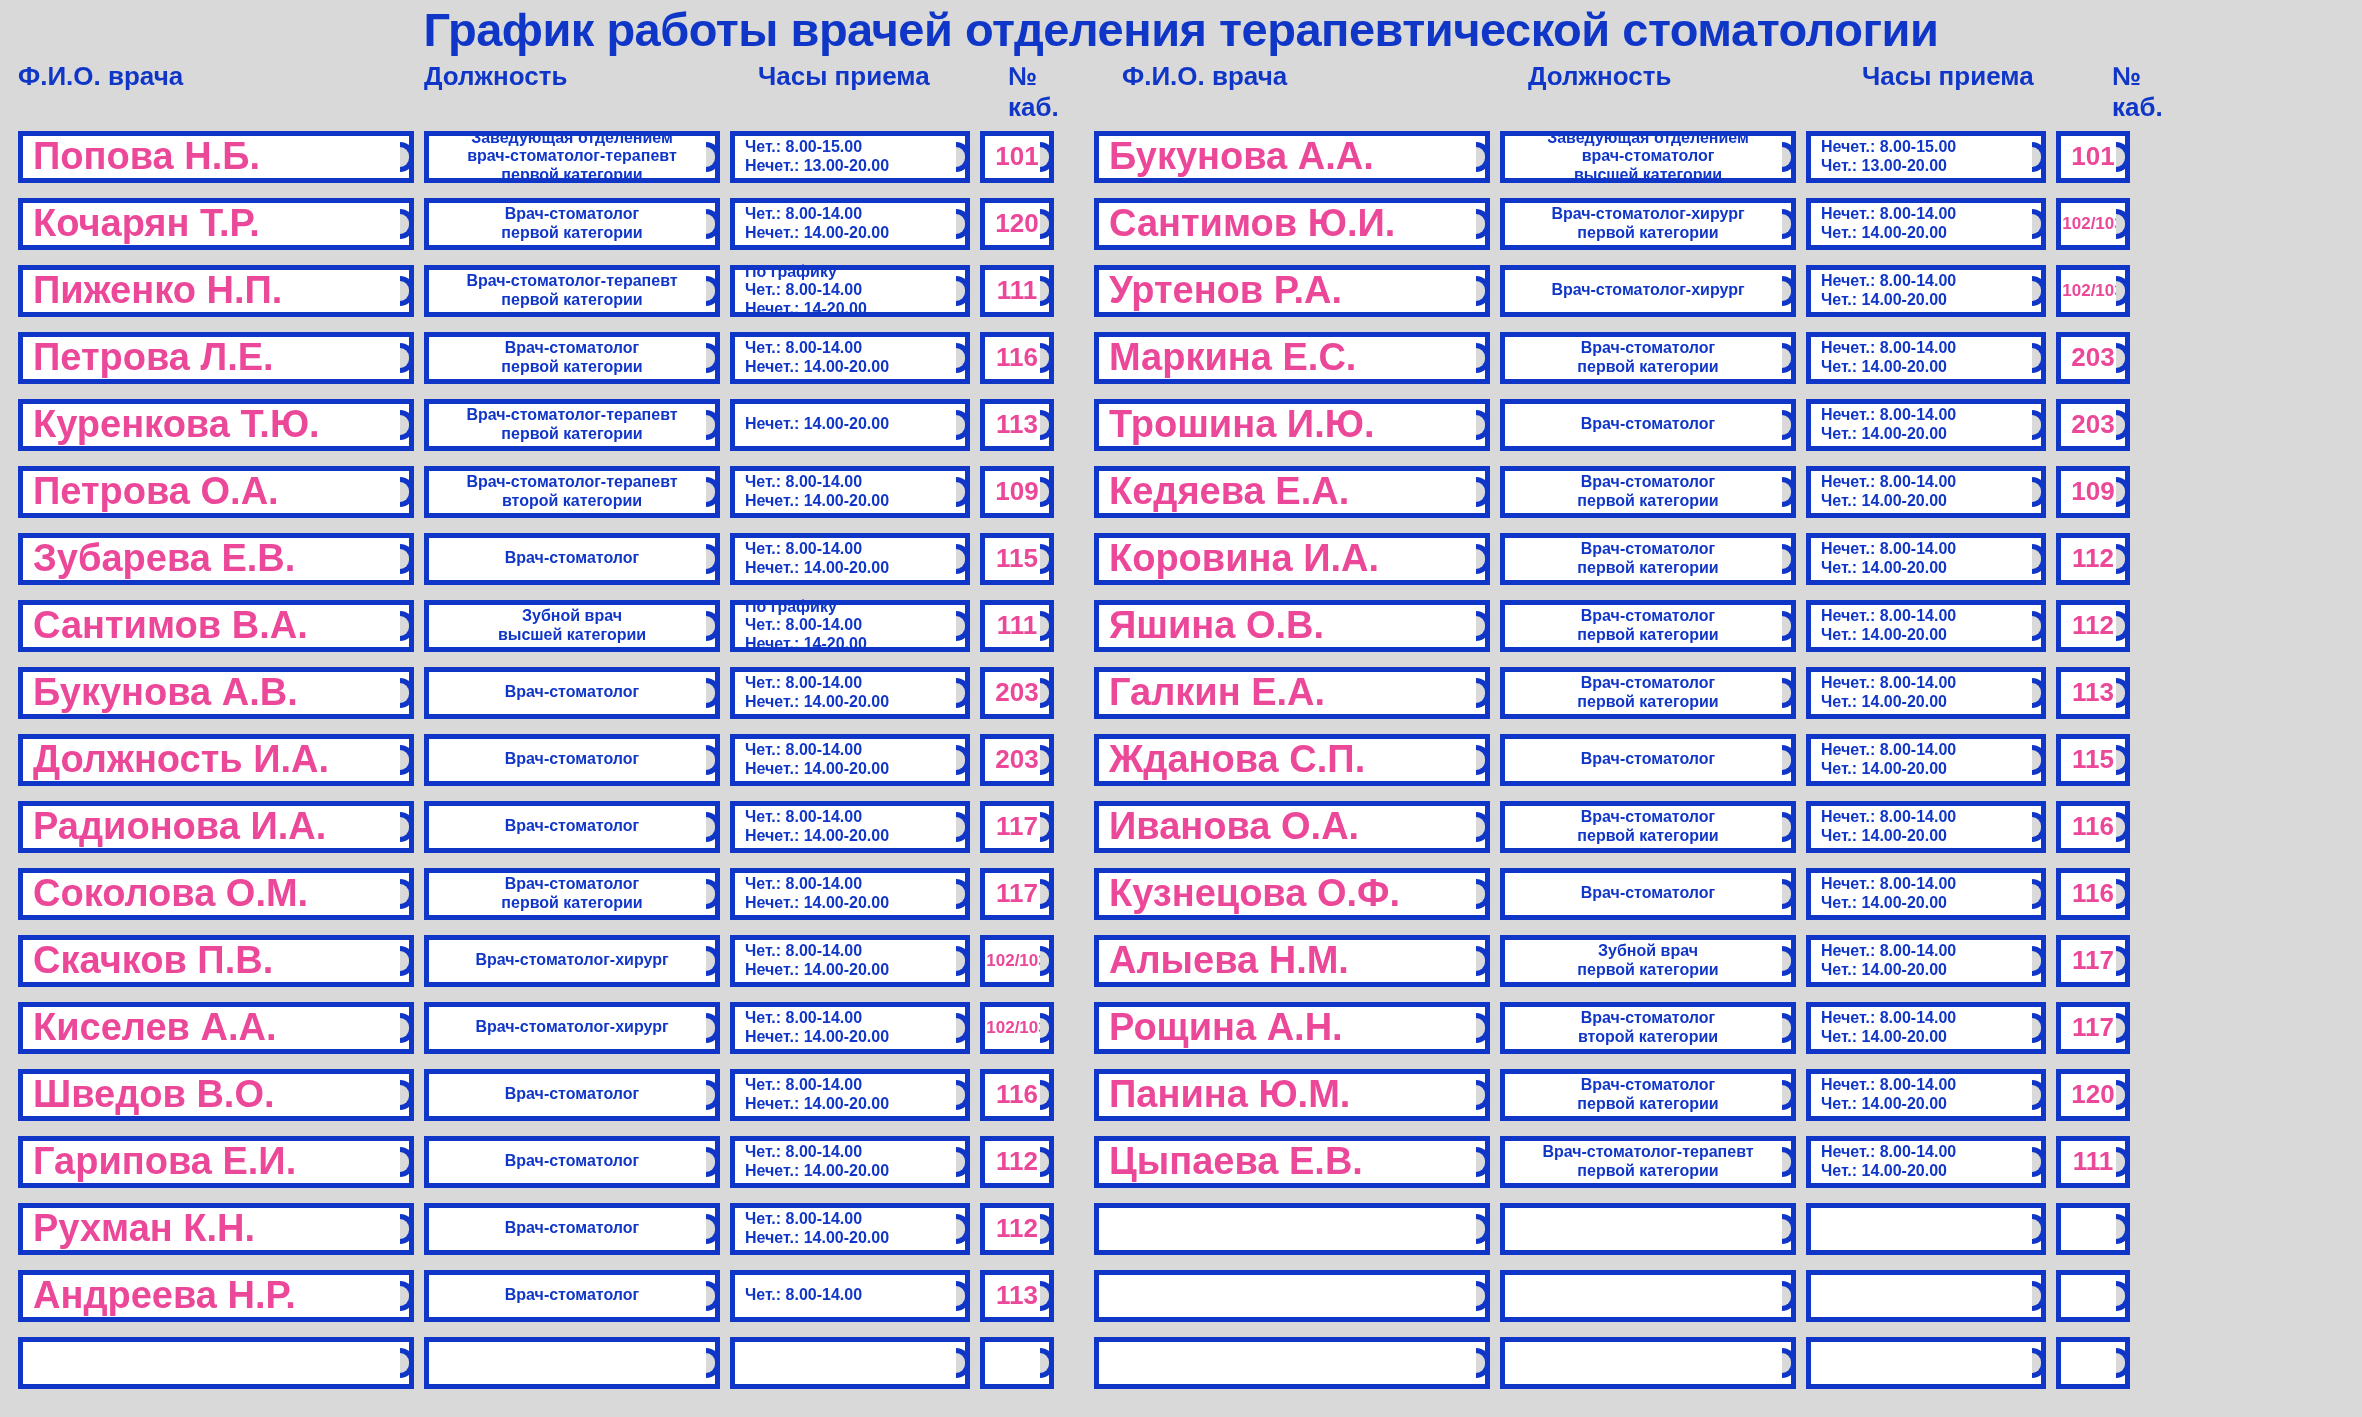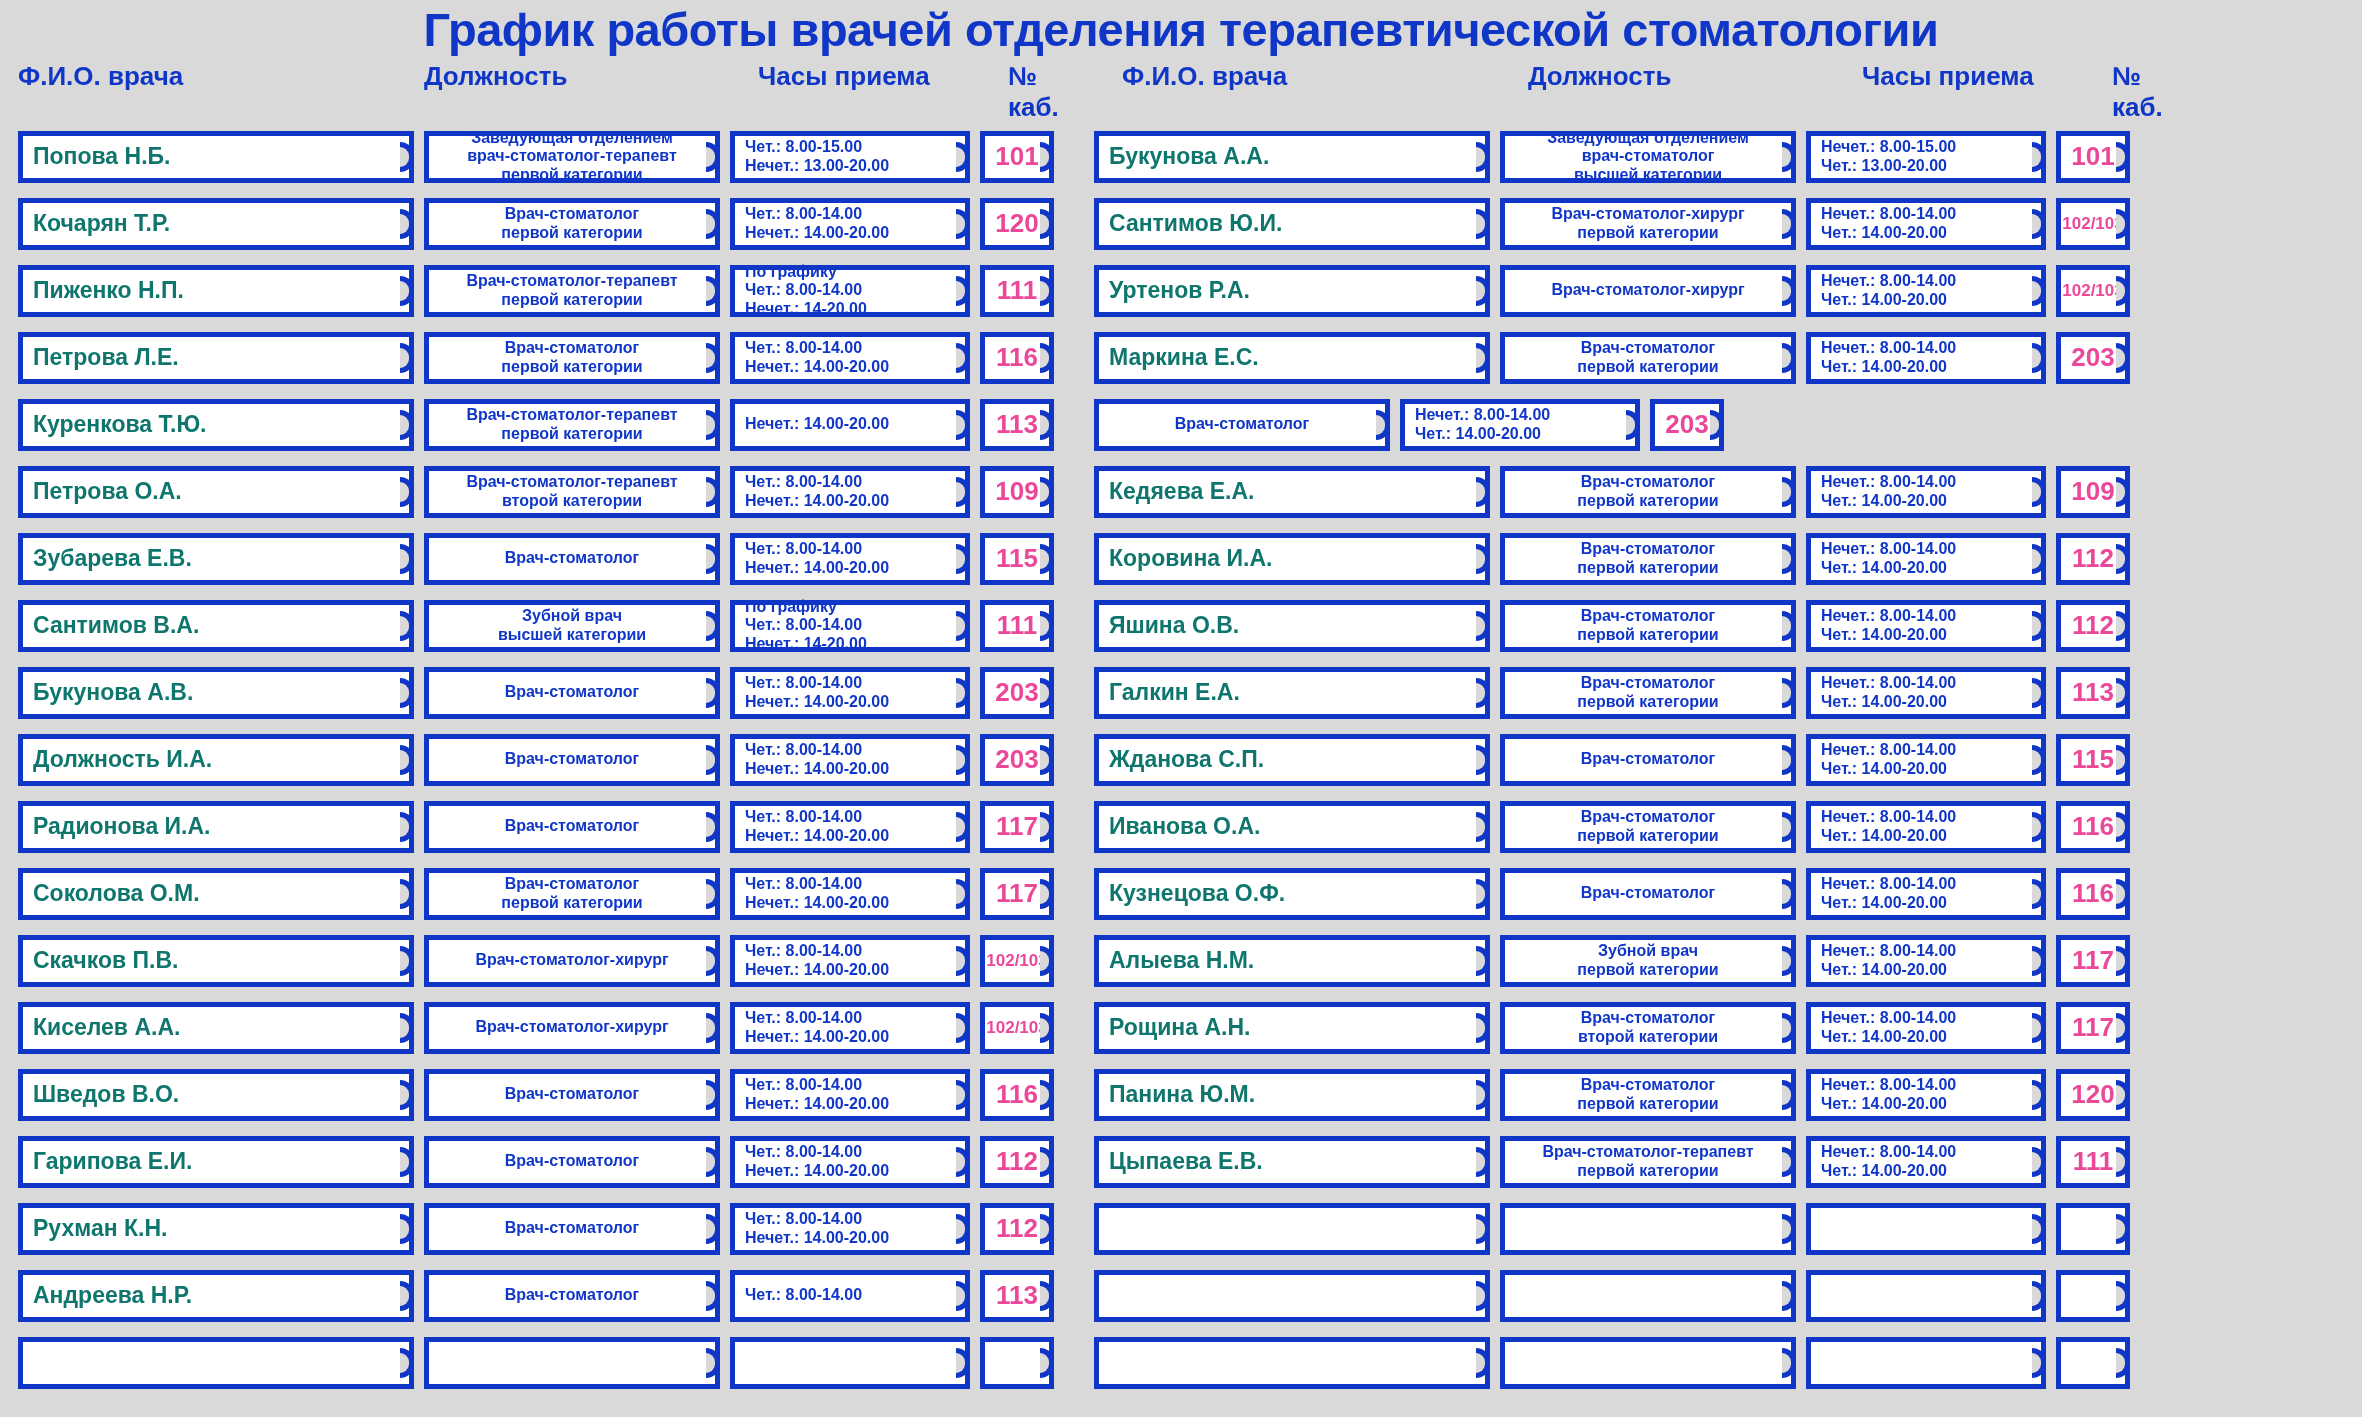--- a/index.html
+++ b/index.html
@@ -79,23 +79,23 @@
     border-radius: 0 16px 16px 0;
     background: #d9d9d9;
     box-sizing: border-box;
   }
   .cell-name { width: 396px; }
   .cell-pos  { width: 296px; }
   .cell-hours{ width: 240px; justify-content: center; }
   .cell-room { width: 74px; margin-right: 10px; }
 
   .txt-name {
-    color: #0f766e;
+    color: #ec4899;
     font-weight: bold;
-    font-size: 23px;
+    font-size: 38px;
     white-space: nowrap;
     padding-left: 10px;
     width: 100%;
     text-align: left;
   }
   .txt-pos {
     color: #1036c8;
     font-weight: bold;
     font-size: 16px;
     line-height: 1.15;
@@ -590,20 +590,24 @@
             <div class="txt-hours">Нечет.: 8.00-14.00
 Чет.: 14.00-20.00</div>
             <div class="notch"></div>
           </div>
           <div class="cell cell-room">
             <div class="txt-room">203</div>
             <div class="notch"></div>
           </div>
         </div>
         <div class="row">
+          <div class="cell cell-name">
+            <div class="txt-name">Трошина И.Ю.</div>
+            <div class="notch"></div>
+          </div>
           <div class="cell cell-pos">
             <div class="txt-pos">Врач-стоматолог</div>
             <div class="notch"></div>
           </div>
           <div class="cell cell-hours">
             <div class="txt-hours">Нечет.: 8.00-14.00
 Чет.: 14.00-20.00</div>
             <div class="notch"></div>
           </div>
           <div class="cell cell-room">

